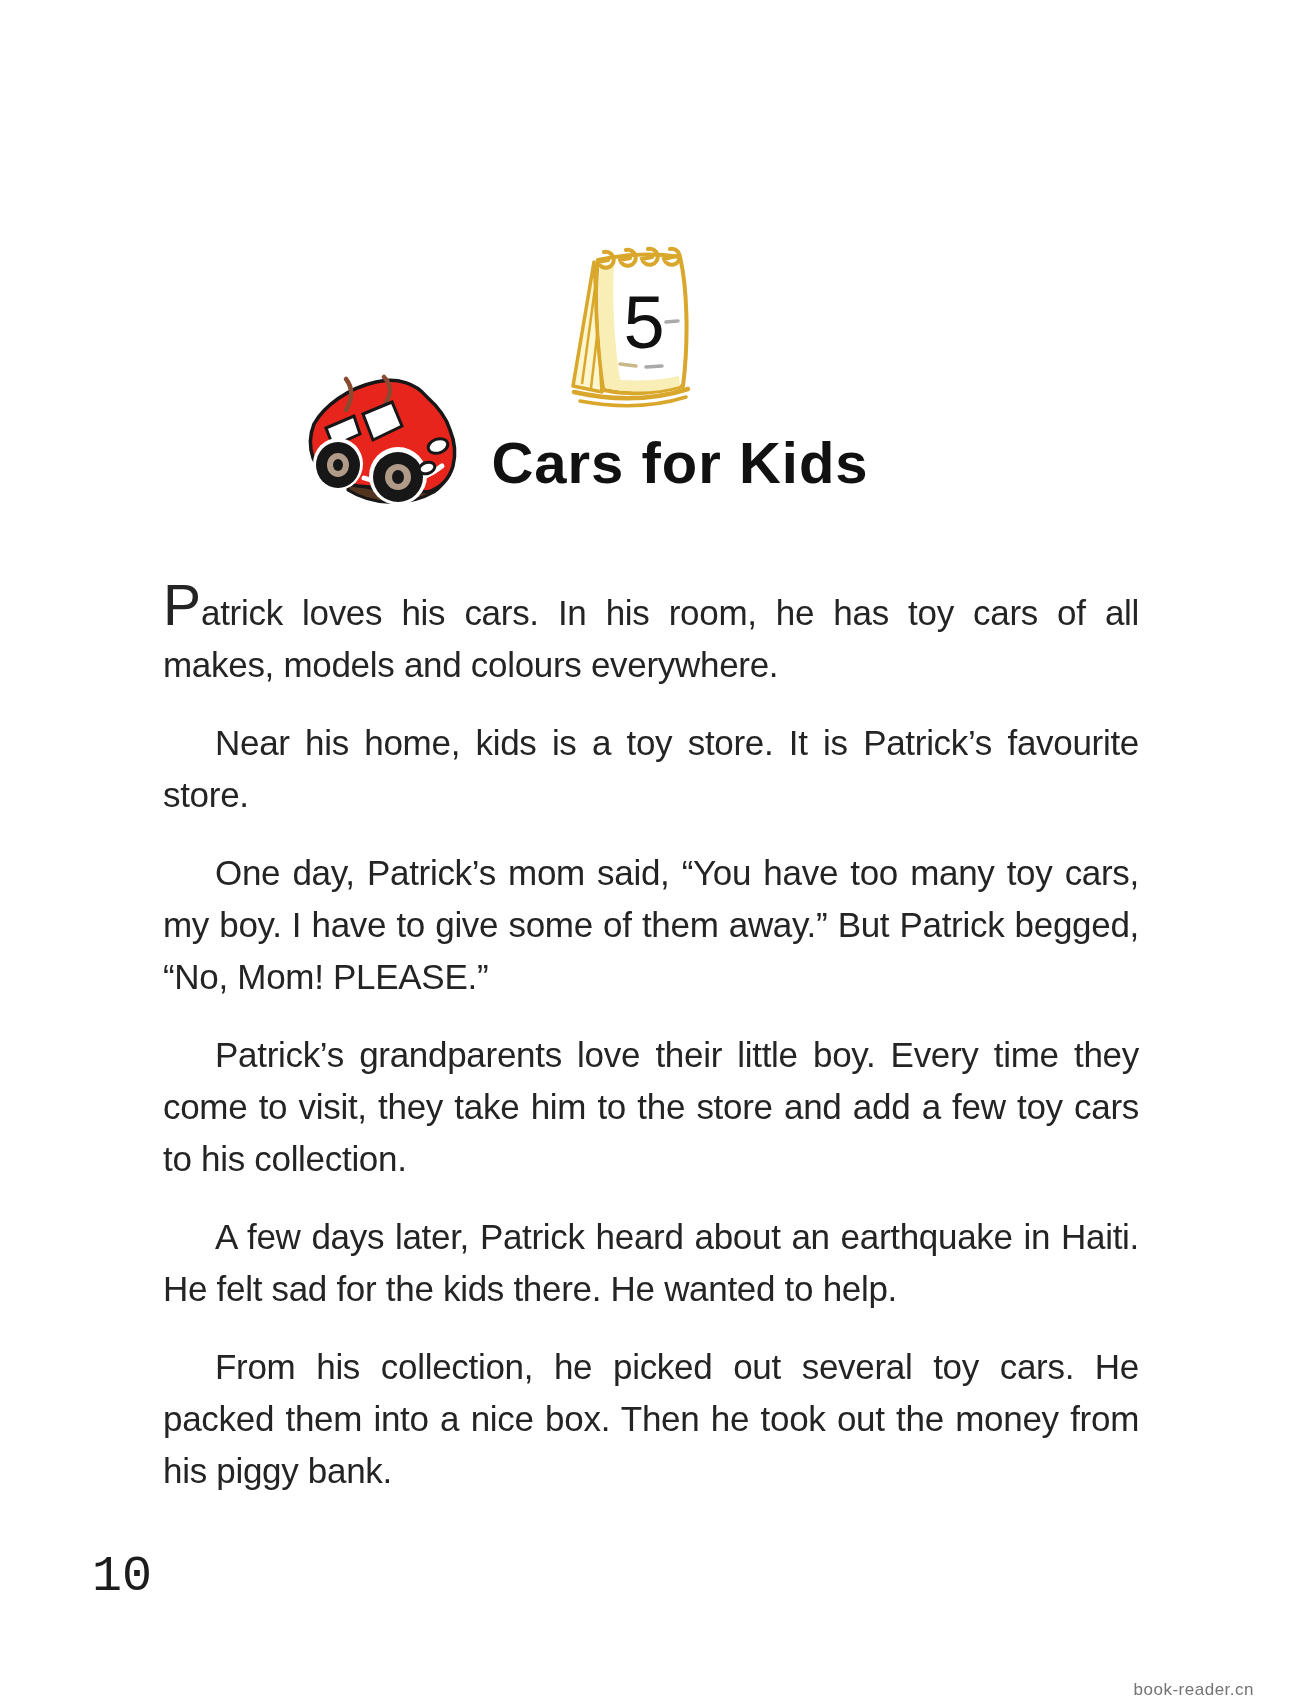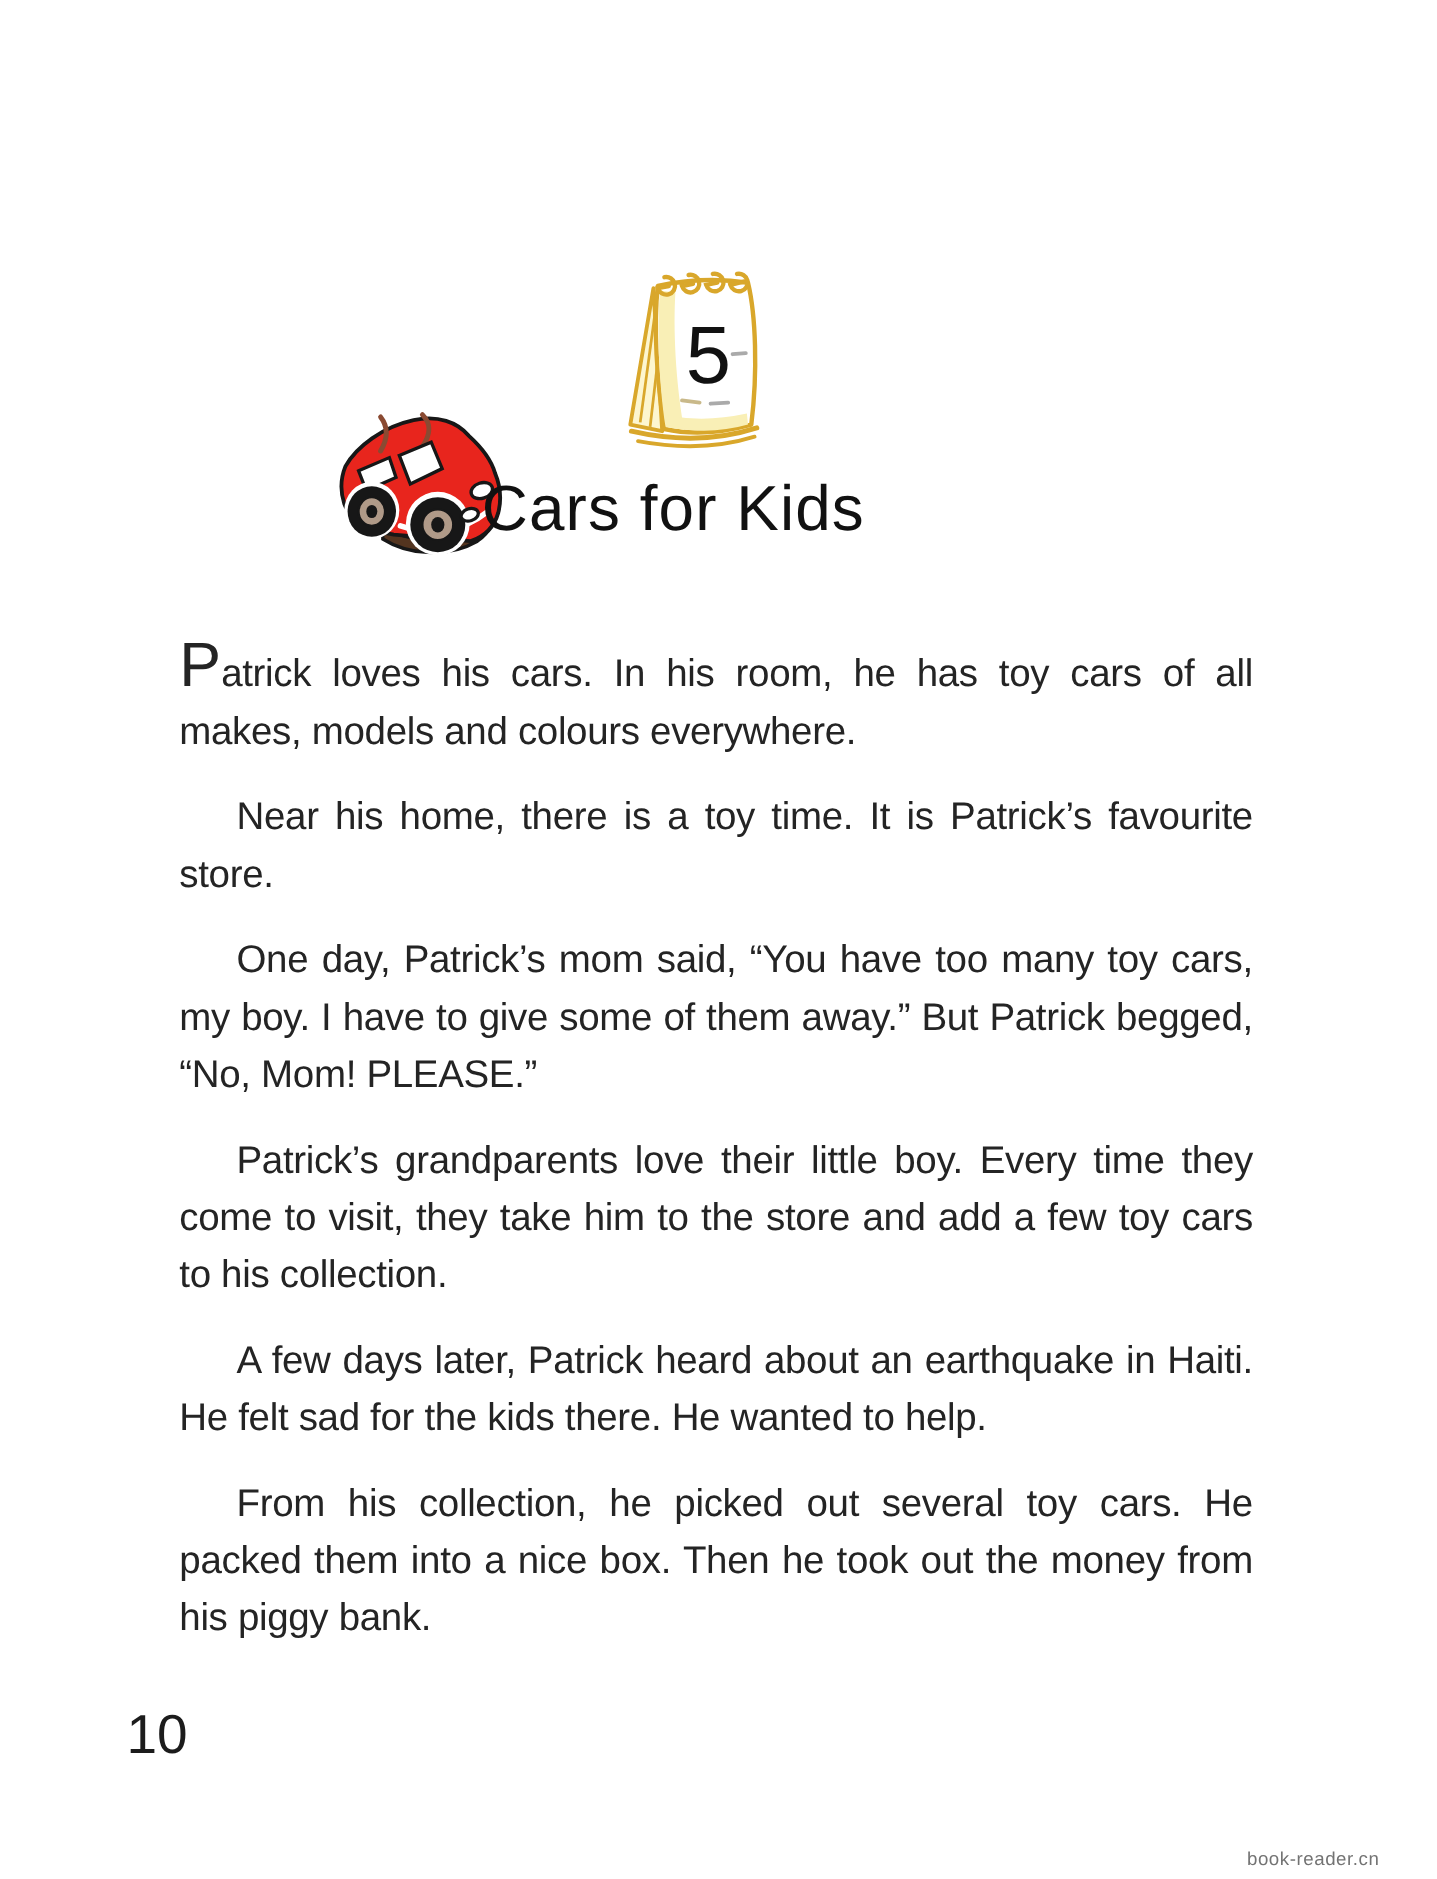--- a/index.html
+++ b/index.html
@@ -19,23 +19,23 @@
   .calendar-illo {
     position: absolute; left: 560px; top: 226px;
     width: 146px; height: 188px;
   }
 
   
   .chapter-title {
     position: absolute; left: 438px; top: 434px;
     width: 484px;
     margin: 0;
-    text-align: left;
+    text-align: center;
     font-size: 58px;
-    font-weight: 400;
+    font-weight: 700;
     letter-spacing: 1px;
     color: #111111;
     line-height: 1;
     font-family: "Liberation Sans", sans-serif;
   }
 
   
   .story {
     position: absolute; left: 163px; top: 587px;
     width: 976px;
@@ -51,25 +51,24 @@
   .story p.indent { text-indent: 52px; }
   .dropcap {
     font-size: 57px;
     line-height: 0;
     letter-spacing: 0;
   }
 
   
   .page-number {
     position: absolute; left: 92px; top: 1552px;
-    font-family: Liberation Sans, sans-serif;
+    font-family: Liberation Mono, monospace;
     font-size: 50px;
     line-height: 1;
     color: #1c1c1c;
-    margin-left: 23px;
   }
   .watermark {
     position: absolute; right: 52px; top: 1680px;
     font-size: 17px;
     color: #737373;
     letter-spacing: 0.5px;
   }
 </style>
 </head>
 <body>
@@ -139,21 +138,21 @@
 
     <path d="M14,166 Q75,180 128,163" fill="none" stroke="#d9a72b" stroke-width="4.5" stroke-linecap="round"></path>
     <path d="M20,175 Q78,186 126,171" fill="none" stroke="#d9a72b" stroke-width="3.5" stroke-linecap="round"></path>
   </svg>
 
   <h1 class="chapter-title">Cars for Kids</h1>
 </header>
 
 <main class="story">
   <p><span class="dropcap">P</span><span>atrick loves his cars. In his room, he has toy cars of all makes, models and colours everywhere.</span></p>
-  <p class="indent">Near his home, there is a toy time. It is Patrick’s favourite store.</p>
+  <p class="indent">Near his home, kids is a toy store. It is Patrick’s favourite store.</p>
   <p class="indent">One day, Patrick’s mom said, “You have too many toy cars, my boy. I have to give some of them away.” But Patrick begged, “No, Mom! PLEASE.”</p>
   <p class="indent">Patrick’s grandparents love their little boy. Every time they come to visit, they take him to the store and add a few toy cars to his collection.</p>
   <p class="indent">A few days later, Patrick heard about an earthquake in Haiti. He felt sad for the kids there. He wanted to help.</p>
   <p class="indent">From his collection, he picked out several toy cars. He packed them into a nice box. Then he took out the money from his piggy bank.</p>
 </main>
 
 <div class="page-number">10</div>
 <div class="watermark">book-reader.cn</div>
 
 </body></html>

